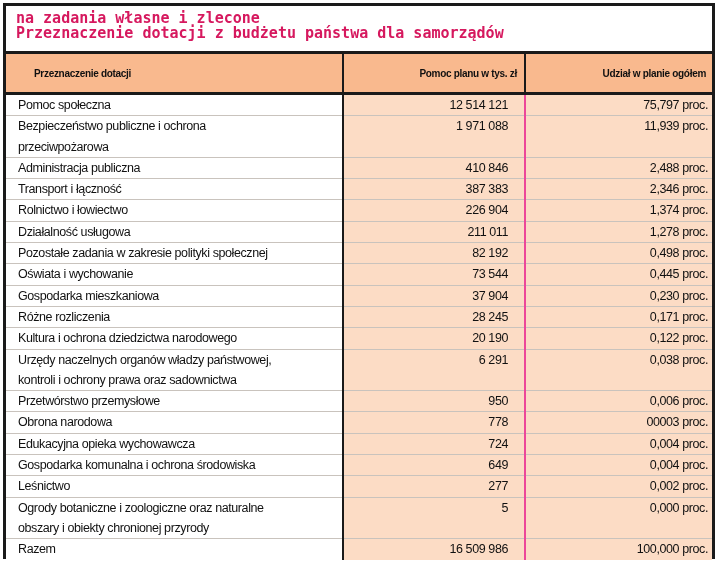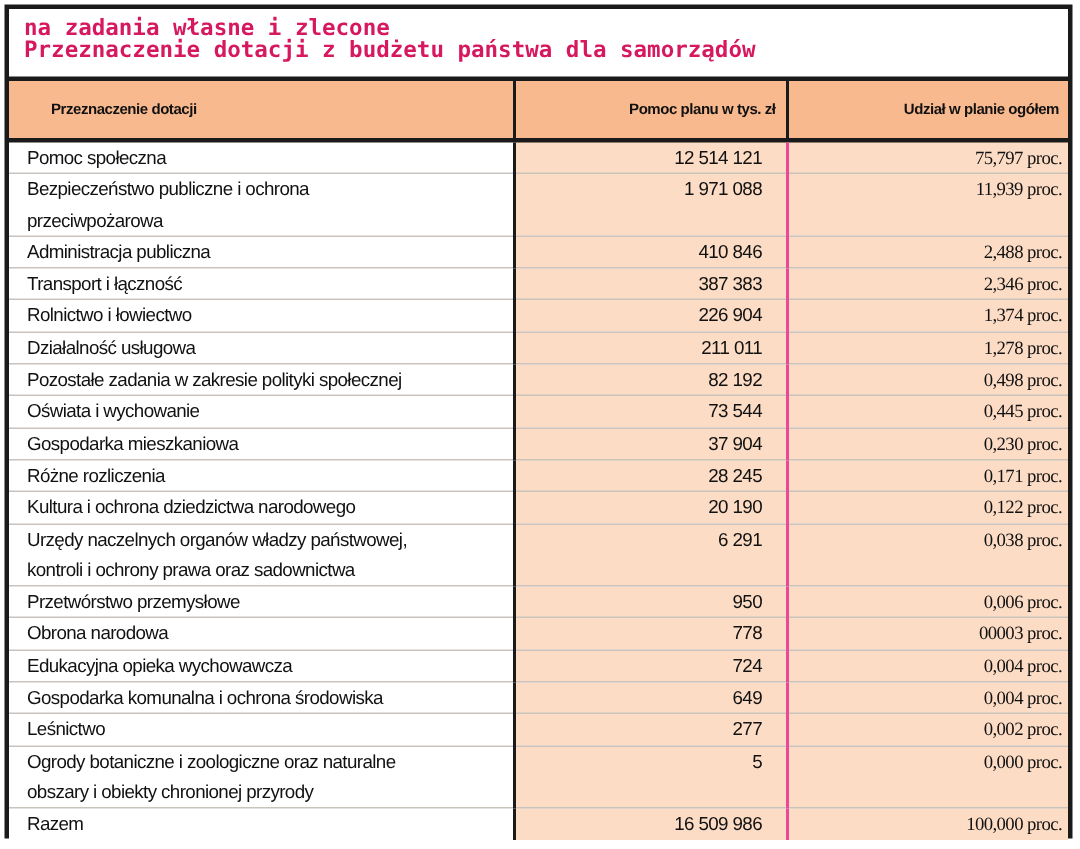--- a/index.html
+++ b/index.html
@@ -31,21 +31,21 @@
     }
     thead th.h1 { text-align: left; padding-left: 28px; border-right: 2px solid #1a1a1a; }
     thead th.h2 { text-align: right; padding-right: 7px; border-right: 2px solid #1a1a1a; }
     thead th.h3 { text-align: right; padding-right: 6px; }
     tbody td {
       height: 19.5px; padding: 0 6px; line-height: 20.3px; vertical-align: top;
       border-bottom: 1px solid #c9c3bd; white-space: nowrap; letter-spacing: -0.4px;
     }
     tbody td.name { background: #ffffff; border-right: 2px solid #1a1a1a; padding-left: 12px; }
     tbody td.amt { background: #fcdcc5; text-align: right; padding-right: 16px; border-right: 2px solid #ec4899; }
-    tbody td.pct { background: #fcdcc5; text-align: right; padding-right: 4px; font-family: Liberation Serif, serif; }
+    tbody td.pct { background: #fcdcc5; text-align: right; padding-right: 4px; }
     tbody tr.tall td { height: 40px; }
     .nl { display: block; }
     tbody tr.total td { border-bottom: none; }
   </style>
 </head>
 <body>
 
 <div class="frame">
   <div class="title">
     <div>na zadania własne i zlecone</div>

